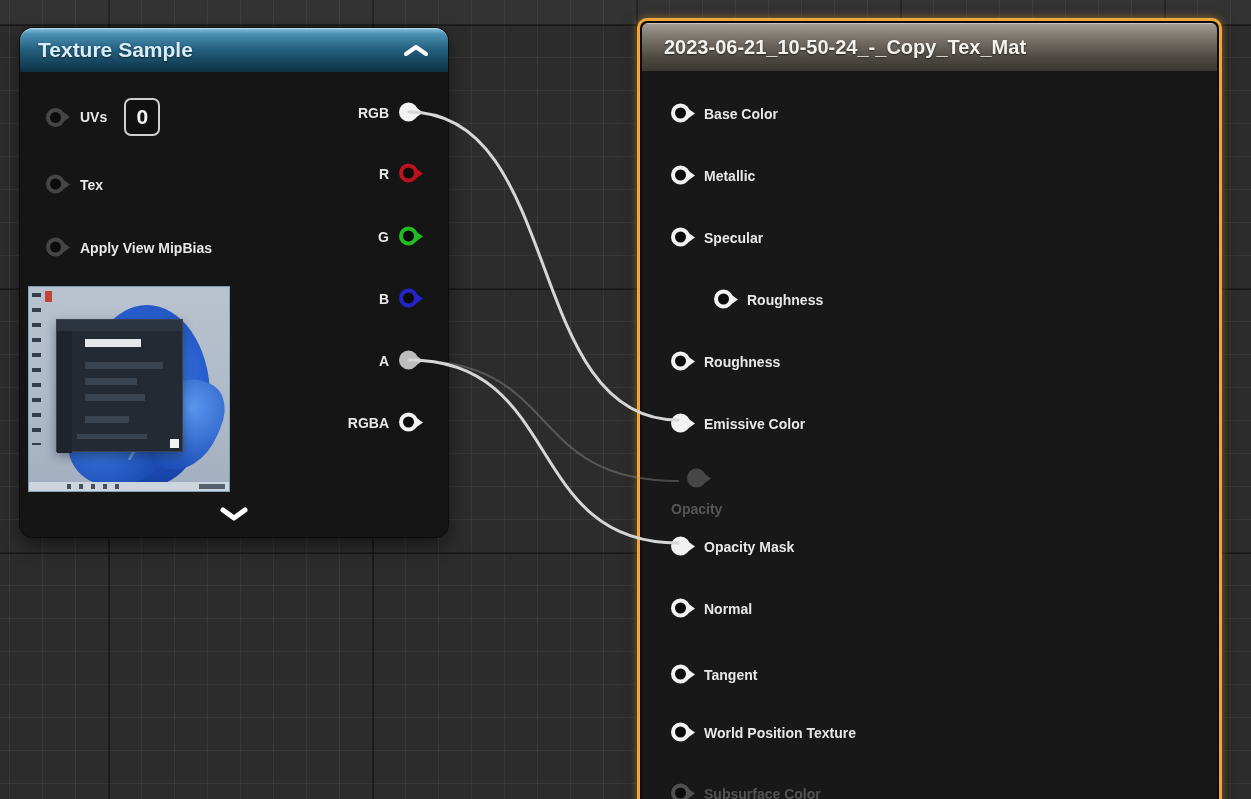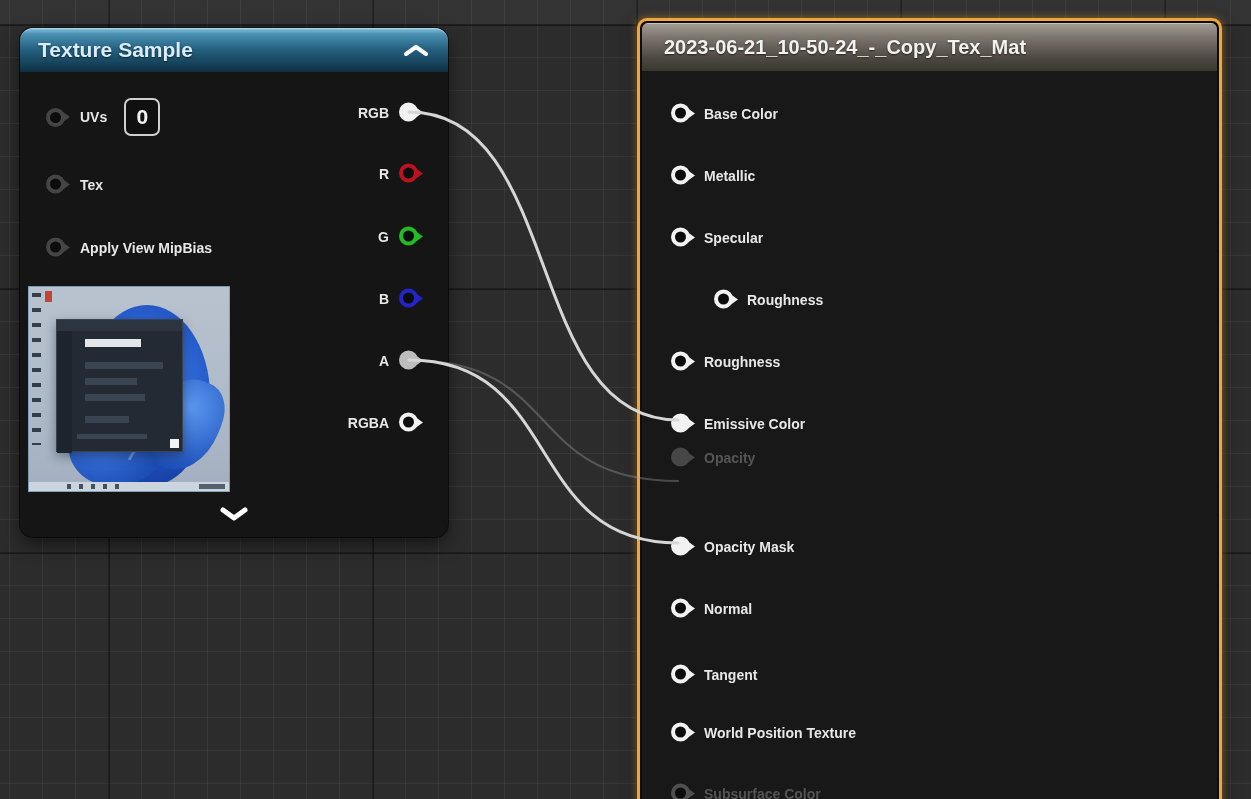--- a/index.html
+++ b/index.html
@@ -229,21 +229,21 @@
             <span class="arr"></span>
           </span>
           <span class="lbl">Roughness</span>
         </div>
         <div class="m-row st-connected" style="top: 402px;">
           <span class="pin filled" style="--pc: #f2f2f2;">
             <span class="arr"></span>
           </span>
           <span class="lbl">Emissive Color</span>
         </div>
-        <div class="m-row st-disabled-connected" style="top: 436px;">
+        <div class="m-row st-disabled-connected" style="top: 471px; flex-direction: column;">
           <span class="pin filled" style="--pc: #474747;">
             <span class="arr"></span>
           </span>
           <span class="lbl">Opacity</span>
         </div>
         <div class="m-row st-connected" style="top: 525px;">
           <span class="pin filled" style="--pc: #f2f2f2;">
             <span class="arr"></span>
           </span>
           <span class="lbl">Opacity Mask</span>

